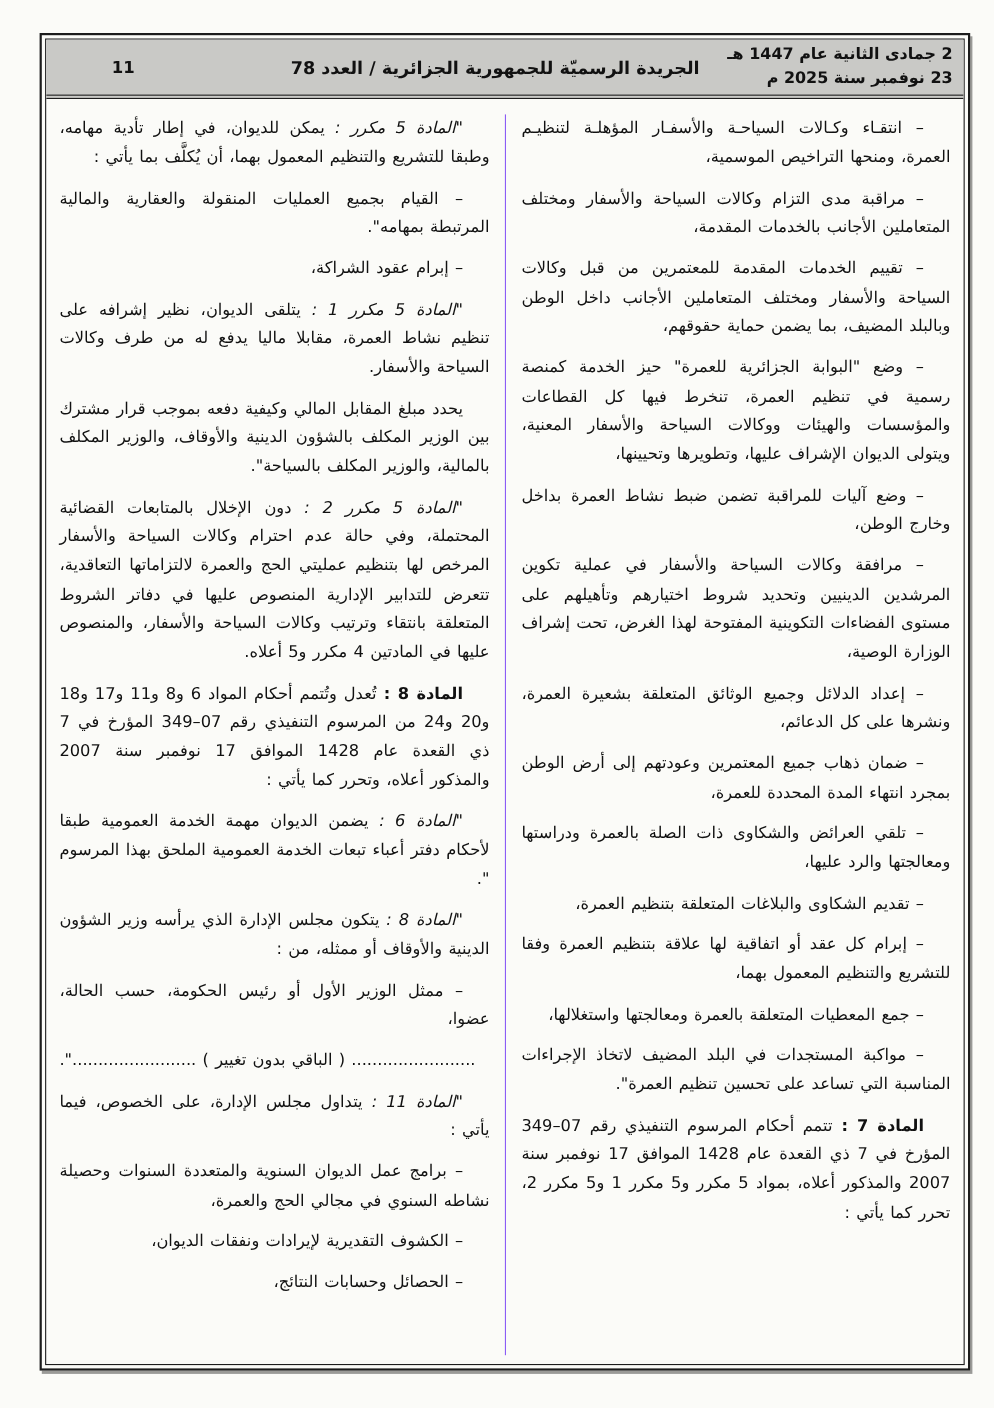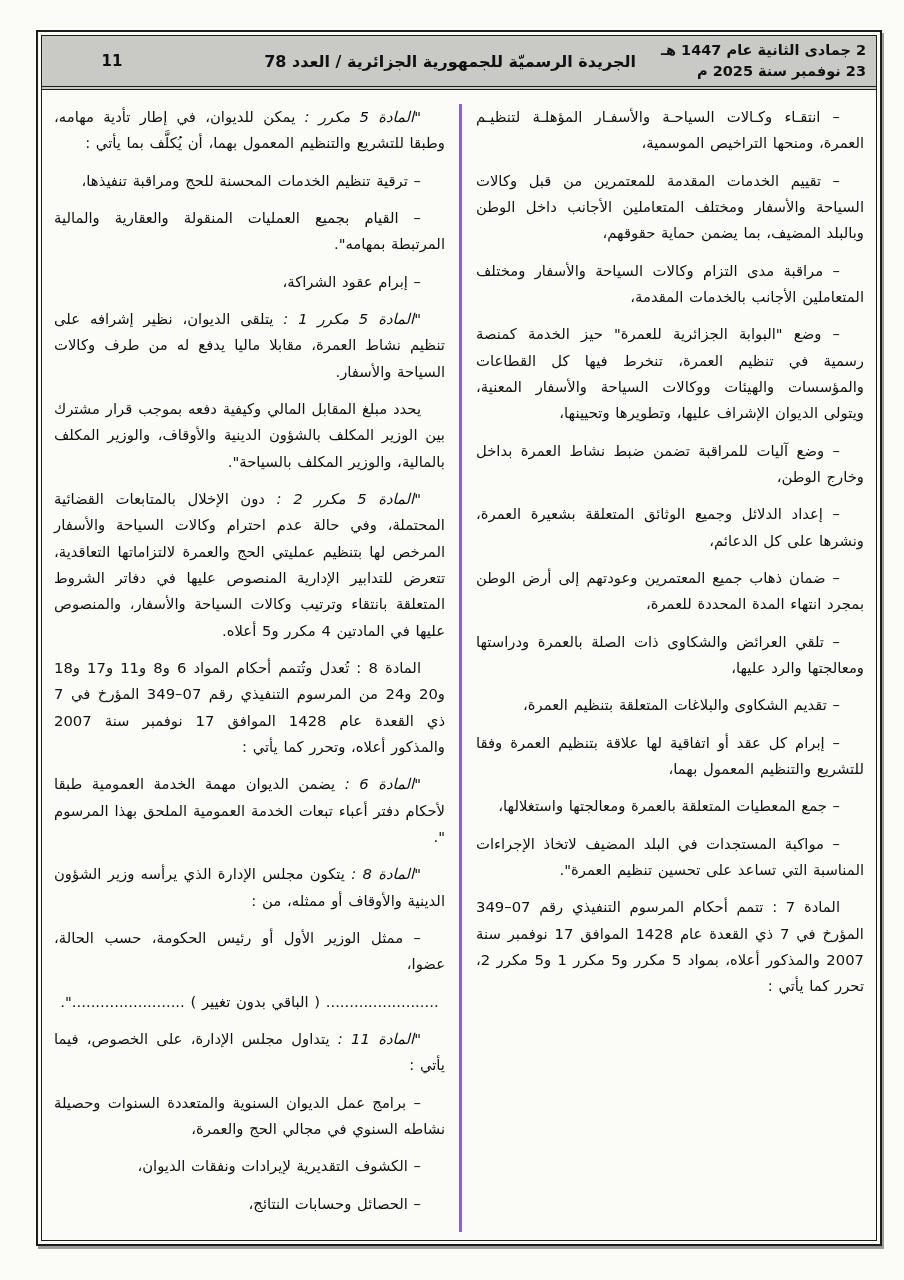--- a/index.html
+++ b/index.html
@@ -43,67 +43,67 @@
     direction:rtl;
     padding:14px 12px 8px 12px;
     overflow:hidden;
   }
   .col{
     width:50%;
     box-sizing:border-box;
     font-size:14.8px;
     line-height:1.78;
   }
-  .col-right{padding-left:14px;border-left:3px solid #8b5cf6;}
+  .col-right{padding-left:14px;border-left:1px solid #8b5cf6;}
   .col-left{padding-right:14px;}
   p.para{
     margin:0 0 11px 0;
     text-align:justify;
     text-indent:24px;
     word-spacing:1px;
   }
-  p.para.dots{text-align:center;text-indent:0;}
+  p.para.dots{text-align:left;text-indent:0;}
   .lead{white-space:normal;}
   .lead.italic{font-style:italic;}
-  .lead.bold{font-weight:normal;}
+  .lead.bold{font-weight:bold;}
 </style>
 </head>
 <body>
 
 <div class="frame-outer">
   <div class="frame-inner">
 
     <header class="gazette-header">
       <div class="hdr-right">
         <div>2 جمادى الثانية عام 1447 هـ</div>
         <div>23 نوفمبر سنة 2025 م</div>
       </div>
       <div class="hdr-center">الجريدة الرسميّة للجمهورية الجزائرية / العدد 78</div>
       <div class="hdr-left">11</div>
     </header>
 
     <main class="body">
       <section class="col col-right" id="col-right">
           <p class="para dash">– انتقـاء وكـالات السياحـة والأسفـار المؤهلـة لتنظيـم العمرة، ومنحها التراخيص الموسمية،</p>
+          <p class="para dash">– مراقبة مدى التزام وكالات السياحة والأسفار ومختلف المتعاملين الأجانب بالخدمات المقدمة،</p>
           <p class="para dash">– تقييم الخدمات المقدمة للمعتمرين من قبل وكالات السياحة والأسفار ومختلف المتعاملين الأجانب داخل الوطن وبالبلد المضيف، بما يضمن حماية حقوقهم،</p>
-          <p class="para dash">– مراقبة مدى التزام وكالات السياحة والأسفار ومختلف المتعاملين الأجانب بالخدمات المقدمة،</p>
           <p class="para dash">– وضع "البوابة الجزائرية للعمرة" حيز الخدمة كمنصة رسمية في تنظيم العمرة، تنخرط فيها كل القطاعات والمؤسسات والهيئات ووكالات السياحة والأسفار المعنية، ويتولى الديوان الإشراف عليها، وتطويرها وتحيينها،</p>
           <p class="para dash">– وضع آليات للمراقبة تضمن ضبط نشاط العمرة بداخل وخارج الوطن،</p>
+          <p class="para dash">– مرافقة وكالات السياحة والأسفار في عملية تكوين المرشدين الدينيين وتحديد شروط اختيارهم وتأهيلهم على مستوى الفضاءات التكوينية المفتوحة لهذا الغرض، تحت إشراف الوزارة الوصية،</p>
           <p class="para dash">– إعداد الدلائل وجميع الوثائق المتعلقة بشعيرة العمرة، ونشرها على كل الدعائم،</p>
           <p class="para dash">– ضمان ذهاب جميع المعتمرين وعودتهم إلى أرض الوطن بمجرد انتهاء المدة المحددة للعمرة،</p>
           <p class="para dash">– تلقي العرائض والشكاوى ذات الصلة بالعمرة ودراستها ومعالجتها والرد عليها،</p>
           <p class="para dash">– تقديم الشكاوى والبلاغات المتعلقة بتنظيم العمرة،</p>
           <p class="para dash">– إبرام كل عقد أو اتفاقية لها علاقة بتنظيم العمرة وفقا للتشريع والتنظيم المعمول بهما،</p>
           <p class="para dash">– جمع المعطيات المتعلقة بالعمرة ومعالجتها واستغلالها،</p>
           <p class="para dash">– مواكبة المستجدات في البلد المضيف لاتخاذ الإجراءات المناسبة التي تساعد على تحسين تنظيم العمرة".</p>
           <p class="para article"><span class="lead bold">المادة 7 : </span>تتمم أحكام المرسوم التنفيذي رقم 07–349 المؤرخ في 7 ذي القعدة عام 1428 الموافق 17 نوفمبر سنة 2007 والمذكور أعلاه، بمواد 5 مكرر و5 مكرر 1 و5 مكرر 2، تحرر كما يأتي :</p>
         </section>
       <section class="col col-left" id="col-left">
           <p class="para article"><span class="lead italic">"المادة 5 مكرر : </span>يمكن للديوان، في إطار تأدية مهامه، وطبقا للتشريع والتنظيم المعمول بهما، أن يُكلَّف بما يأتي :</p>
-          <p class="para dash">– ترقية تنظيم الخدمات المحسنة للحج ومراقبة تنفيذها،</p>
           <p class="para dash">– القيام بجميع العمليات المنقولة والعقارية والمالية المرتبطة بمهامه".</p>
           <p class="para dash">– إبرام عقود الشراكة،</p>
           <p class="para article"><span class="lead italic">"المادة 5 مكرر 1 : </span>يتلقى الديوان، نظير إشرافه على تنظيم نشاط العمرة، مقابلا ماليا يدفع له من طرف وكالات السياحة والأسفار.</p>
           <p class="para plain">يحدد مبلغ المقابل المالي وكيفية دفعه بموجب قرار مشترك بين الوزير المكلف بالشؤون الدينية والأوقاف، والوزير المكلف بالمالية، والوزير المكلف بالسياحة".</p>
           <p class="para article"><span class="lead italic">"المادة 5 مكرر 2 : </span>دون الإخلال بالمتابعات القضائية المحتملة، وفي حالة عدم احترام وكالات السياحة والأسفار المرخص لها بتنظيم عمليتي الحج والعمرة لالتزاماتها التعاقدية، تتعرض للتدابير الإدارية المنصوص عليها في دفاتر الشروط المتعلقة بانتقاء وترتيب وكالات السياحة والأسفار، والمنصوص عليها في المادتين 4 مكرر و5 أعلاه.</p>
           <p class="para article"><span class="lead bold">المادة 8 : </span>تُعدل وتُتمم أحكام المواد 6 و8 و11 و17 و18 و20 و24 من المرسوم التنفيذي رقم 07–349 المؤرخ في 7 ذي القعدة عام 1428 الموافق 17 نوفمبر سنة 2007 والمذكور أعلاه، وتحرر كما يأتي :</p>
           <p class="para article"><span class="lead italic">"المادة 6 : </span>يضمن الديوان مهمة الخدمة العمومية طبقا لأحكام دفتر أعباء تبعات الخدمة العمومية الملحق بهذا المرسوم ".</p>
           <p class="para article"><span class="lead italic">"المادة 8 : </span>يتكون مجلس الإدارة الذي يرأسه وزير الشؤون الدينية والأوقاف أو ممثله، من :</p>
           <p class="para dash">– ممثل الوزير الأول أو رئيس الحكومة، حسب الحالة، عضوا،</p>
           <p class="para dots">........................ ( الباقي بدون تغيير ) ........................".</p>

